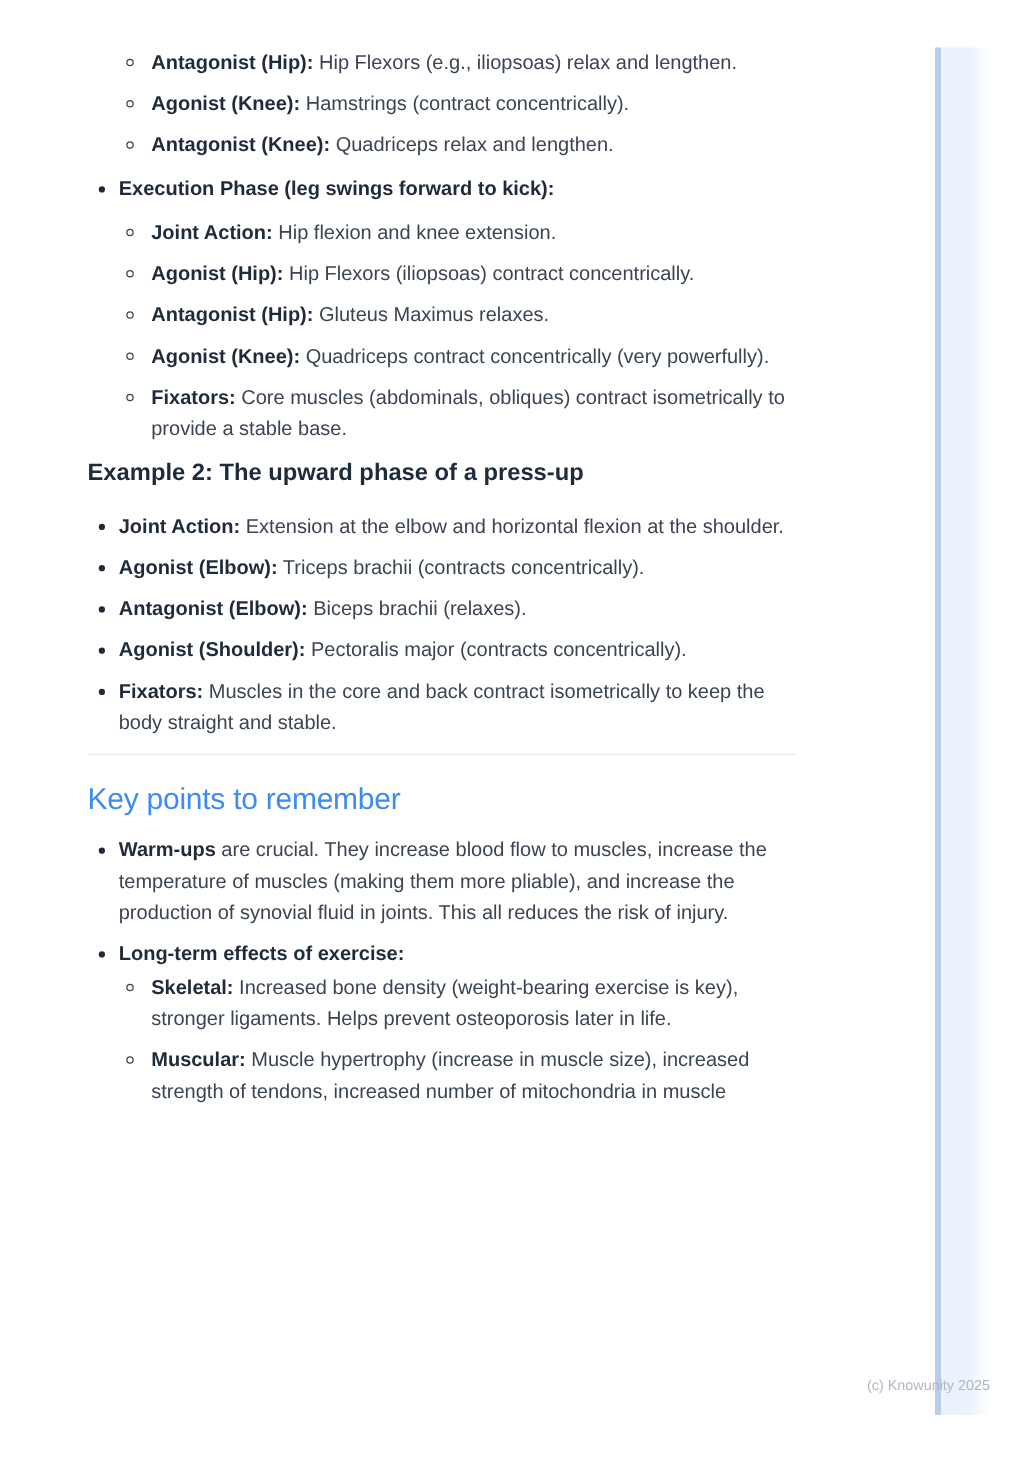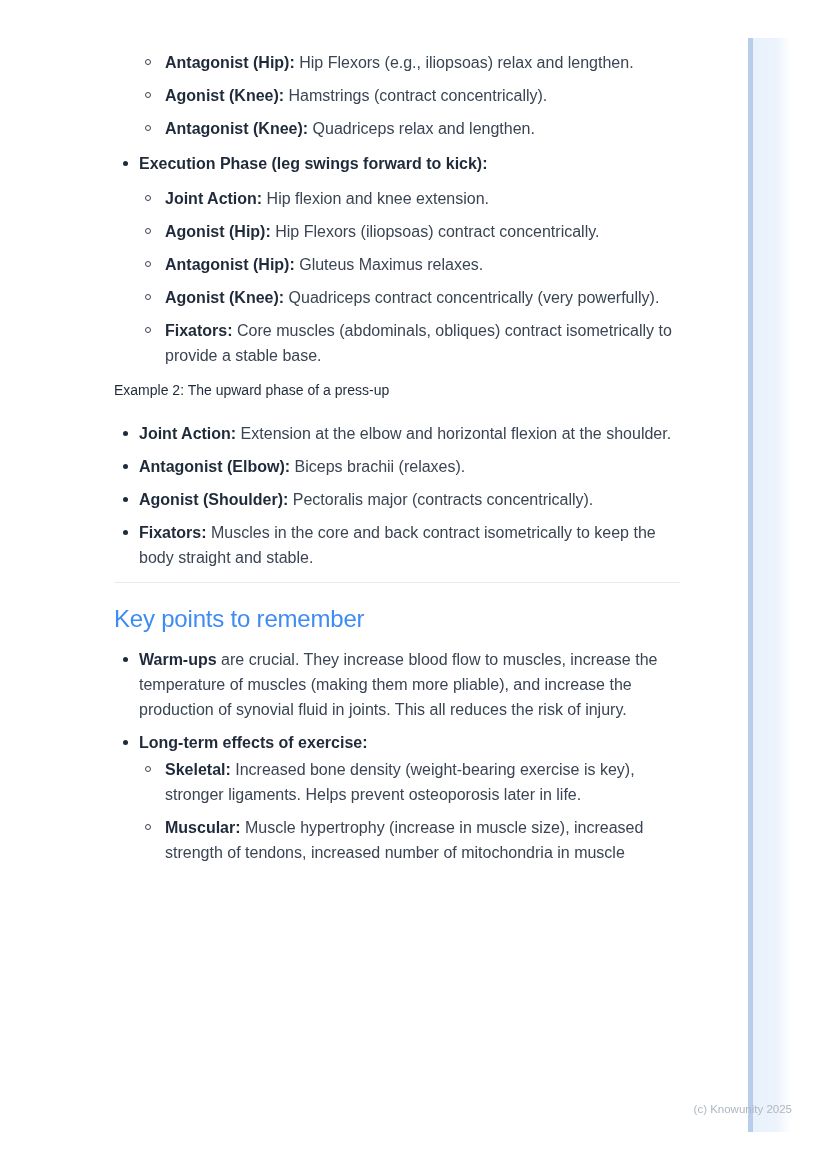--- a/index.html
+++ b/index.html
@@ -5,21 +5,21 @@
   html, body { margin: 0; padding: 0; }
   body {
     width: 828px; height: 1171px;
     background: #ffffff;
     position: relative;
     overflow: hidden;
     font-family: "Liberation Sans", "DejaVu Sans", sans-serif;
     color: #3a4453;
     -webkit-font-smoothing: antialiased;
   }
-  .page { position: absolute; left: 70px; top: 50px; width: 566px; margin-left: 44px; }
+  .page { position: absolute; left: 70px; top: 38px; width: 566px; }
 
   ul.list { margin: 0 0 10px 0; padding: 0; list-style: none; }
   ul.list li {
     position: relative;
     margin: 0 0 8px 0;
     font-size: 16px;
     line-height: 25px;
     color: #3a4453;
   }
   
@@ -36,21 +36,21 @@
     content: "";
     position: absolute; left: 31px; top: 9px;
     width: 4px; height: 4px; border-radius: 50%;
     background: transparent;
     border: 1.5px solid #3a4453;
   }
   .b { font-weight: 700; color: #1f2a3a; }
 
   .example-heading {
     margin: 0 0 18px 0;
-    font-size: 14px; font-weight: 400; line-height: 25px;
+    font-size: 19px; font-weight: 700; line-height: 25px;
     color: #1f2a3a;
   }
   hr.divider {
     border: none; border-top: 1px solid #e8eaed;
     margin: 12px 0 0 0; width: 566px;
   }
   .key-heading {
     margin: 22px 0 14px 0;
     font-size: 24px; font-weight: 400; line-height: 28px;
     letter-spacing: -0.2px;
@@ -87,20 +87,21 @@
       <li><span class="b">Joint Action:</span><span> Hip flexion and knee extension.</span></li>
       <li><span class="b">Agonist (Hip):</span><span> Hip Flexors (iliopsoas) contract concentrically.</span></li>
       <li><span class="b">Antagonist (Hip):</span><span> Gluteus Maximus relaxes.</span></li>
       <li><span class="b">Agonist (Knee):</span><span> Quadriceps contract concentrically (very powerfully).</span></li>
       <li><span class="b">Fixators:</span><span> Core muscles (abdominals, obliques) contract isometrically to provide a stable base.</span></li>
     </ul>
 
   <h3 class="example-heading">Example 2: The upward phase of a press-up</h3>
   <ul class="list top">
       <li><span class="b">Joint Action:</span><span> Extension at the elbow and horizontal flexion at the shoulder.</span></li>
+      <li><span class="b">Agonist (Elbow):</span><span> Triceps brachii (contracts concentrically).</span></li>
       <li><span class="b">Antagonist (Elbow):</span><span> Biceps brachii (relaxes).</span></li>
       <li><span class="b">Agonist (Shoulder):</span><span> Pectoralis major (contracts concentrically).</span></li>
       <li><span class="b">Fixators:</span><span> Muscles in the core and back contract isometrically to keep the body straight and stable.</span></li>
     </ul>
 
   <hr class="divider">
 
   <h2 class="key-heading">Key points to remember</h2>
   <ul class="list top kp">
       <li><span class="b">Warm-ups</span><span> are crucial. They increase blood flow to muscles, increase the temperature of muscles (making them more pliable), and increase the production of synovial fluid in joints. This all reduces the risk of injury.</span></li>

